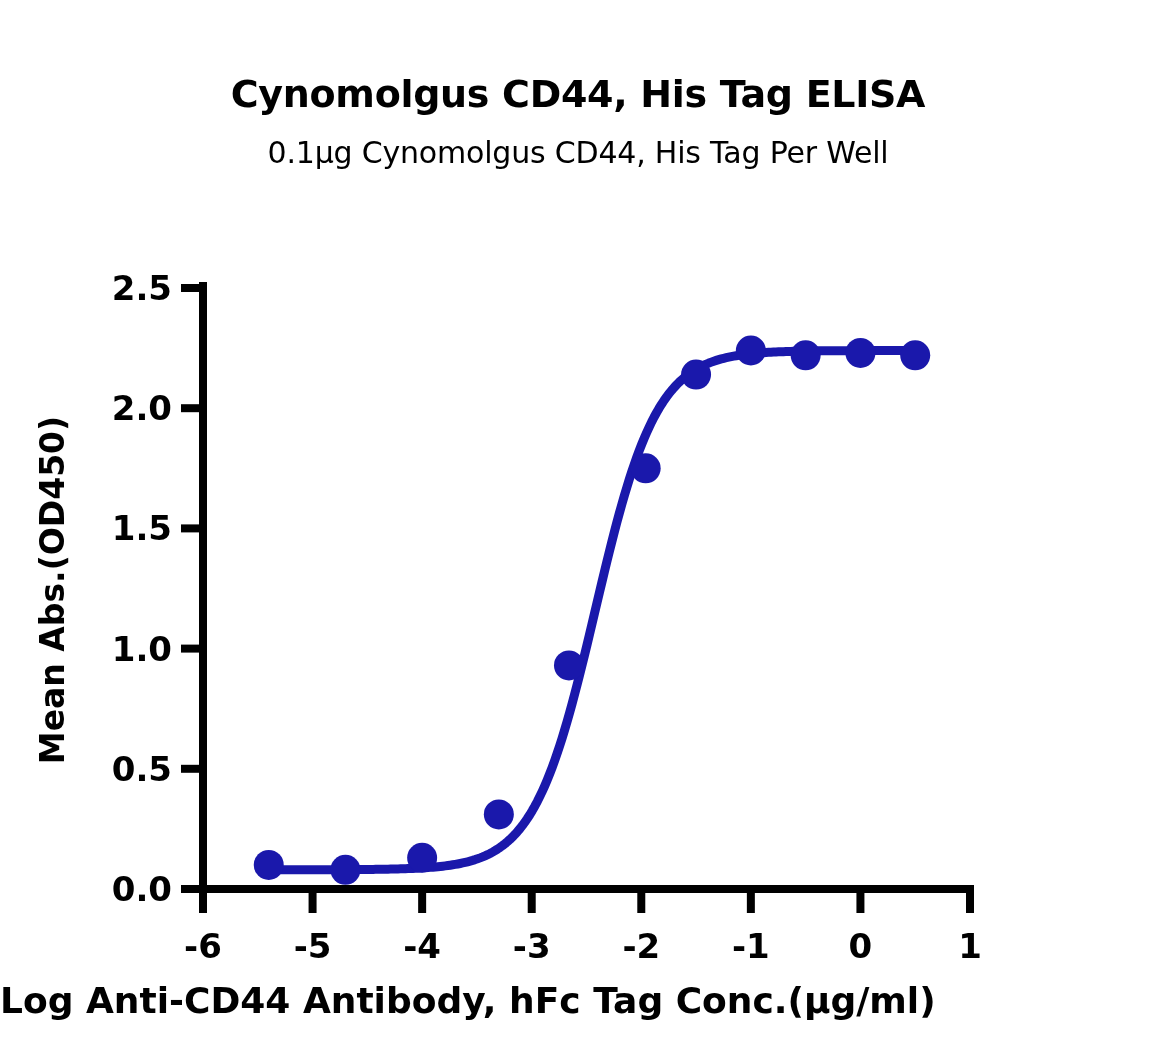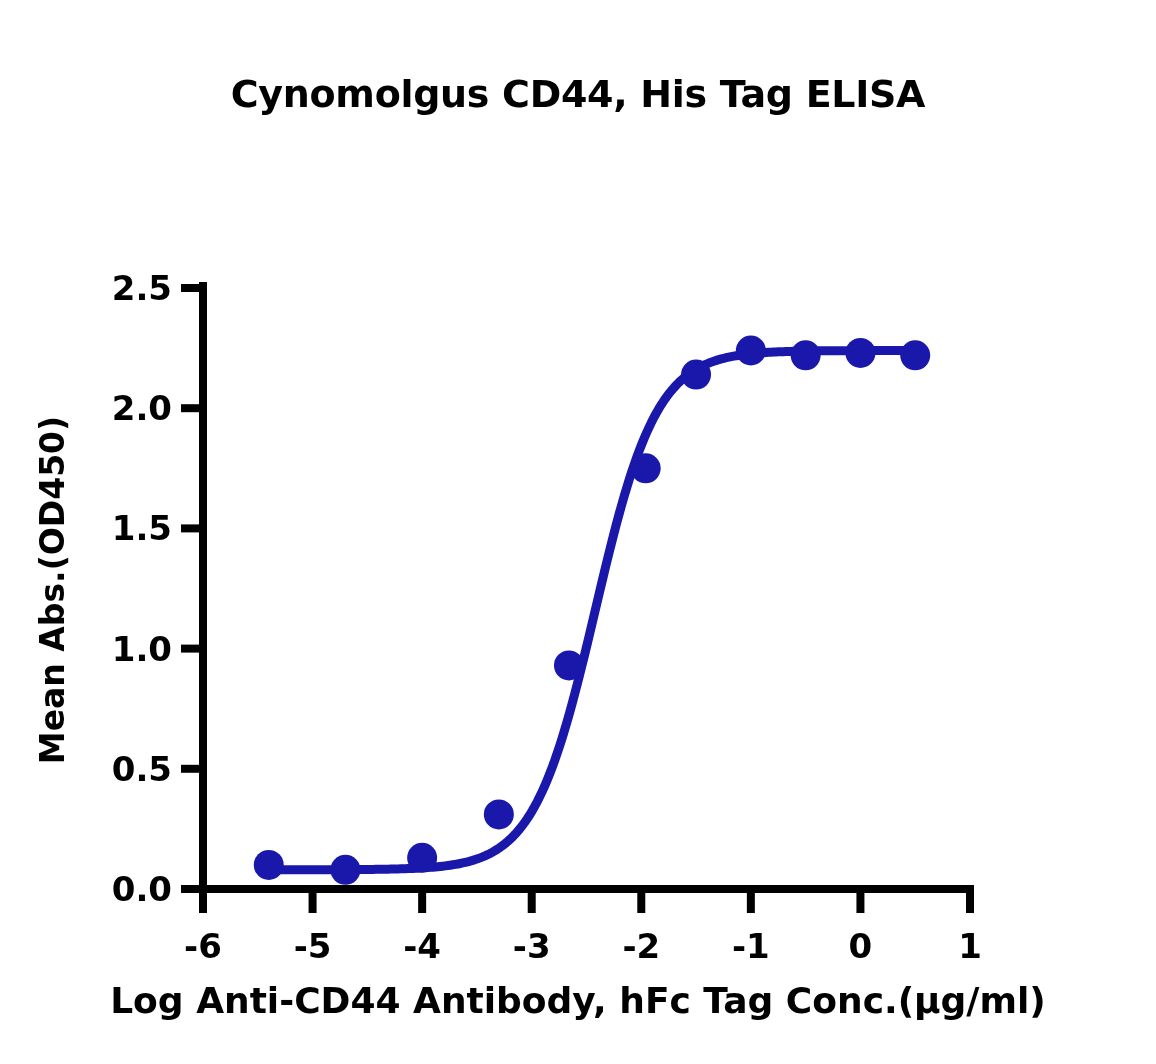--- a/index.html
+++ b/index.html
@@ -66,21 +66,20 @@
     display: block;
     transform: translate(-460px, 0);
     width: 460px;
     text-align: center;
   }
   #x-axis-label {
     position: absolute;
     left: 0;
     top: 960px;
     width: 1156px;
-    text-align: center;
     font-size: 36px;
     font-weight: bold;
     color: #000000;
     white-space: nowrap;
   }
   
   #plot-svg {
     position: absolute;
     left: 0;
     top: 0;
@@ -91,20 +90,21 @@
     font-weight: bold;
     fill: #000000;
   }
 </style>
 </head>
 <body>
 
 <div id="figure">
 
   <div id="chart-title">Cynomolgus CD44, His Tag ELISA</div>
+  <div id="chart-subtitle">0.1µg Cynomolgus CD44, His Tag Per Well</div>
 
   <div id="y-axis-label">
     <span id="y-axis-label-inner">Mean Abs.(OD450)</span>
   </div>
 
   <div id="x-axis-label">Log Anti-CD44 Antibody, hFc Tag Conc.(µg/ml)</div>
 
   <svg id="plot-svg" width="1156" height="1064">
     <g id="y-ticks-group">
         <line x1="181" y1="869" x2="205" y2="869" stroke="#000000" stroke-width="8"></line>

